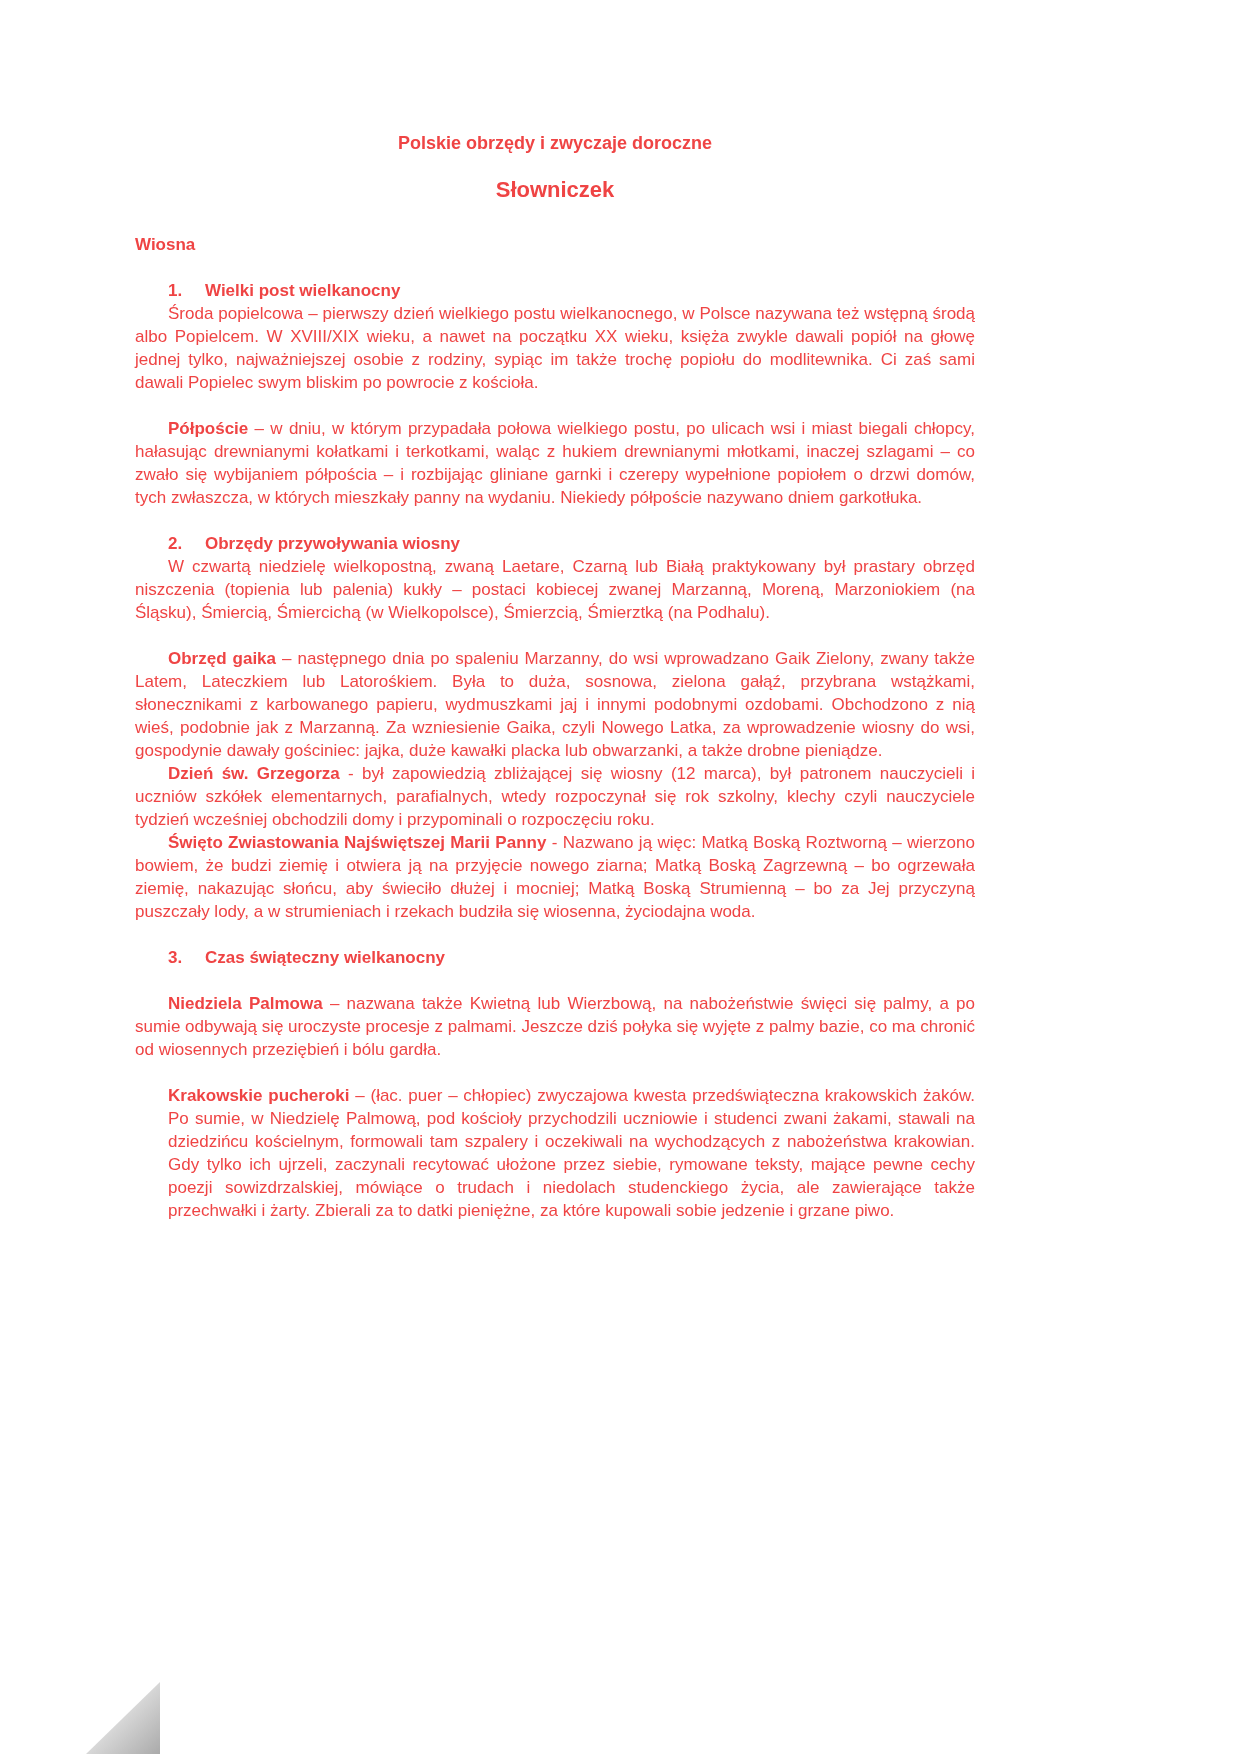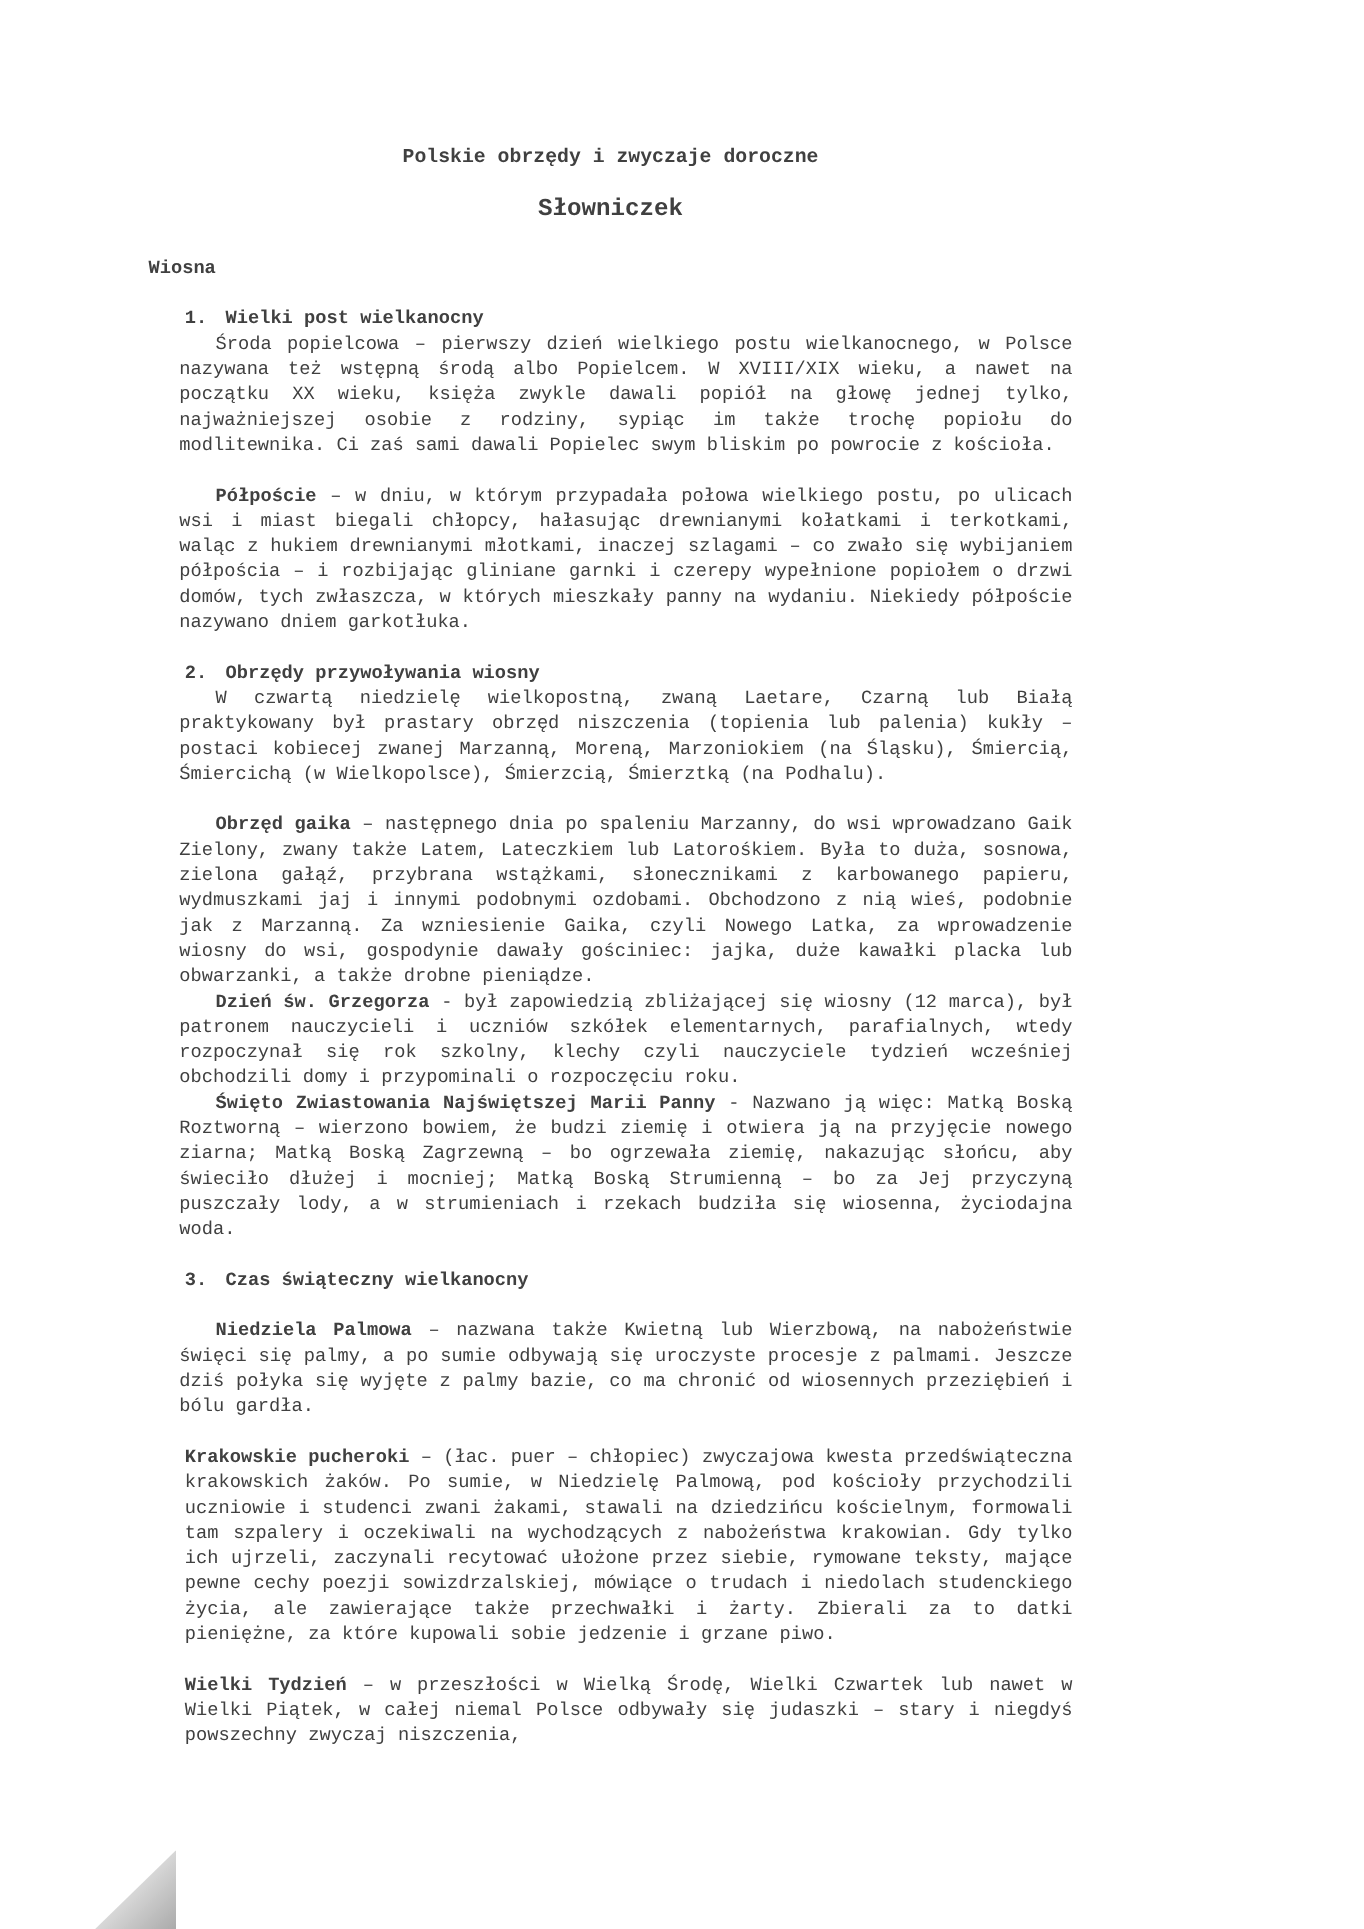--- a/index.html
+++ b/index.html
@@ -6,22 +6,22 @@
     margin: 0;
     padding: 0;
     background: #e9e9e9;
   }
   .page {
     position: relative;
     width: 1240px;
     height: 1754px;
     margin: 0 auto;
     background: #ffffff;
-    color: #404040;
-    font-family: Liberation Mono, monospace;
+    color: #ef4444;
+    font-family: Liberation Sans, sans-serif;
     font-size: 17px;
     line-height: 23px;
     overflow: hidden;
   }
   .content {
     position: absolute;
     left: 135px;
     top: 132px;
     width: 840px;
   }
@@ -37,21 +37,20 @@
     font-weight: bold;
     font-size: 22px;
   }
   .season {
     text-align: left;
     font-weight: bold;
     margin-top: 32px;
   }
   .para {
     text-align: justify;
-    margin-left: 28px;
   }
   .first-indent { text-indent: 33px; }
   .block-indent { margin-left: 33px; }
   .spaced { margin-top: 23px; }
   .heading {
     font-weight: bold;
     display: flex;
     margin-left: 33px;
   }
   .h-num {
@@ -91,17 +90,16 @@
         <p class="para first-indent"><span>W czwartą niedzielę wielkopostną, zwaną Laetare, Czarną lub Białą praktykowany był prastary obrzęd niszczenia (topienia lub palenia) kukły – postaci kobiecej zwanej Marzanną, Moreną, Marzoniokiem (na Śląsku), Śmiercią, Śmiercichą (w Wielkopolsce), Śmierzcią, Śmierztką (na Podhalu).</span></p>
         <p class="para first-indent spaced"><span class="b">Obrzęd gaika</span><span> – następnego dnia po spaleniu Marzanny, do wsi wprowadzano Gaik Zielony, zwany także Latem, Lateczkiem lub Latorośkiem. Była to duża, sosnowa, zielona gałąź, przybrana wstążkami, słonecznikami z karbowanego papieru, wydmuszkami jaj i innymi podobnymi ozdobami. Obchodzono z nią wieś, podobnie jak z Marzanną. Za wzniesienie Gaika, czyli Nowego Latka, za wprowadzenie wiosny do wsi, gospodynie dawały gościniec: jajka, duże kawałki placka lub obwarzanki, a także drobne pieniądze.</span></p>
         <p class="para first-indent"><span class="b">Dzień św. Grzegorza</span><span> - był zapowiedzią zbliżającej się wiosny (12 marca), był patronem nauczycieli i uczniów szkółek elementarnych, parafialnych, wtedy rozpoczynał się rok szkolny, klechy czyli nauczyciele tydzień wcześniej obchodzili domy i przypominali o rozpoczęciu roku.</span></p>
         <p class="para first-indent"><span class="b">Święto Zwiastowania Najświętszej Marii Panny</span><span> - Nazwano ją więc: Matką Boską Roztworną – wierzono bowiem, że budzi ziemię i otwiera ją na przyjęcie nowego ziarna; Matką Boską Zagrzewną – bo ogrzewała ziemię, nakazując słońcu, aby świeciło dłużej i mocniej; Matką Boską Strumienną – bo za Jej przyczyną puszczały lody, a w strumieniach i rzekach budziła się wiosenna, życiodajna woda.</span></p>
         <p class="heading spaced">
           <span class="h-num">3.</span>
           <span>Czas świąteczny wielkanocny</span>
         </p>
         <p class="para first-indent spaced"><span class="b">Niedziela Palmowa</span><span> – nazwana także Kwietną lub Wierzbową, na nabożeństwie święci się palmy, a po sumie odbywają się uroczyste procesje z palmami. Jeszcze dziś połyka się wyjęte z palmy bazie, co ma chronić od wiosennych przeziębień i bólu gardła.</span></p>
         <p class="para block-indent spaced"><span class="b">Krakowskie pucheroki</span><span> – (łac. puer – chłopiec) zwyczajowa kwesta przedświąteczna krakowskich żaków. Po sumie, w Niedzielę Palmową, pod kościoły przychodzili uczniowie i studenci zwani żakami, stawali na dziedzińcu kościelnym, formowali tam szpalery i oczekiwali na wychodzących z nabożeństwa krakowian. Gdy tylko ich ujrzeli, zaczynali recytować ułożone przez siebie, rymowane teksty, mające pewne cechy poezji sowizdrzalskiej, mówiące o trudach i niedolach studenckiego życia, ale zawierające także przechwałki i żarty. Zbierali za to datki pieniężne, za które kupowali sobie jedzenie i grzane piwo.</span></p>
-        <p class="para block-indent spaced"><span class="b">Wielki Tydzień</span><span> – w przeszłości w Wielką Środę, Wielki Czwartek lub nawet w Wielki Piątek, w całej niemal Polsce odbywały się judaszki – stary i niegdyś powszechny zwyczaj niszczenia,</span></p>
       </div>
   </div>
   <div class="page-fold"></div>
 </div>
 
 </body></html>

